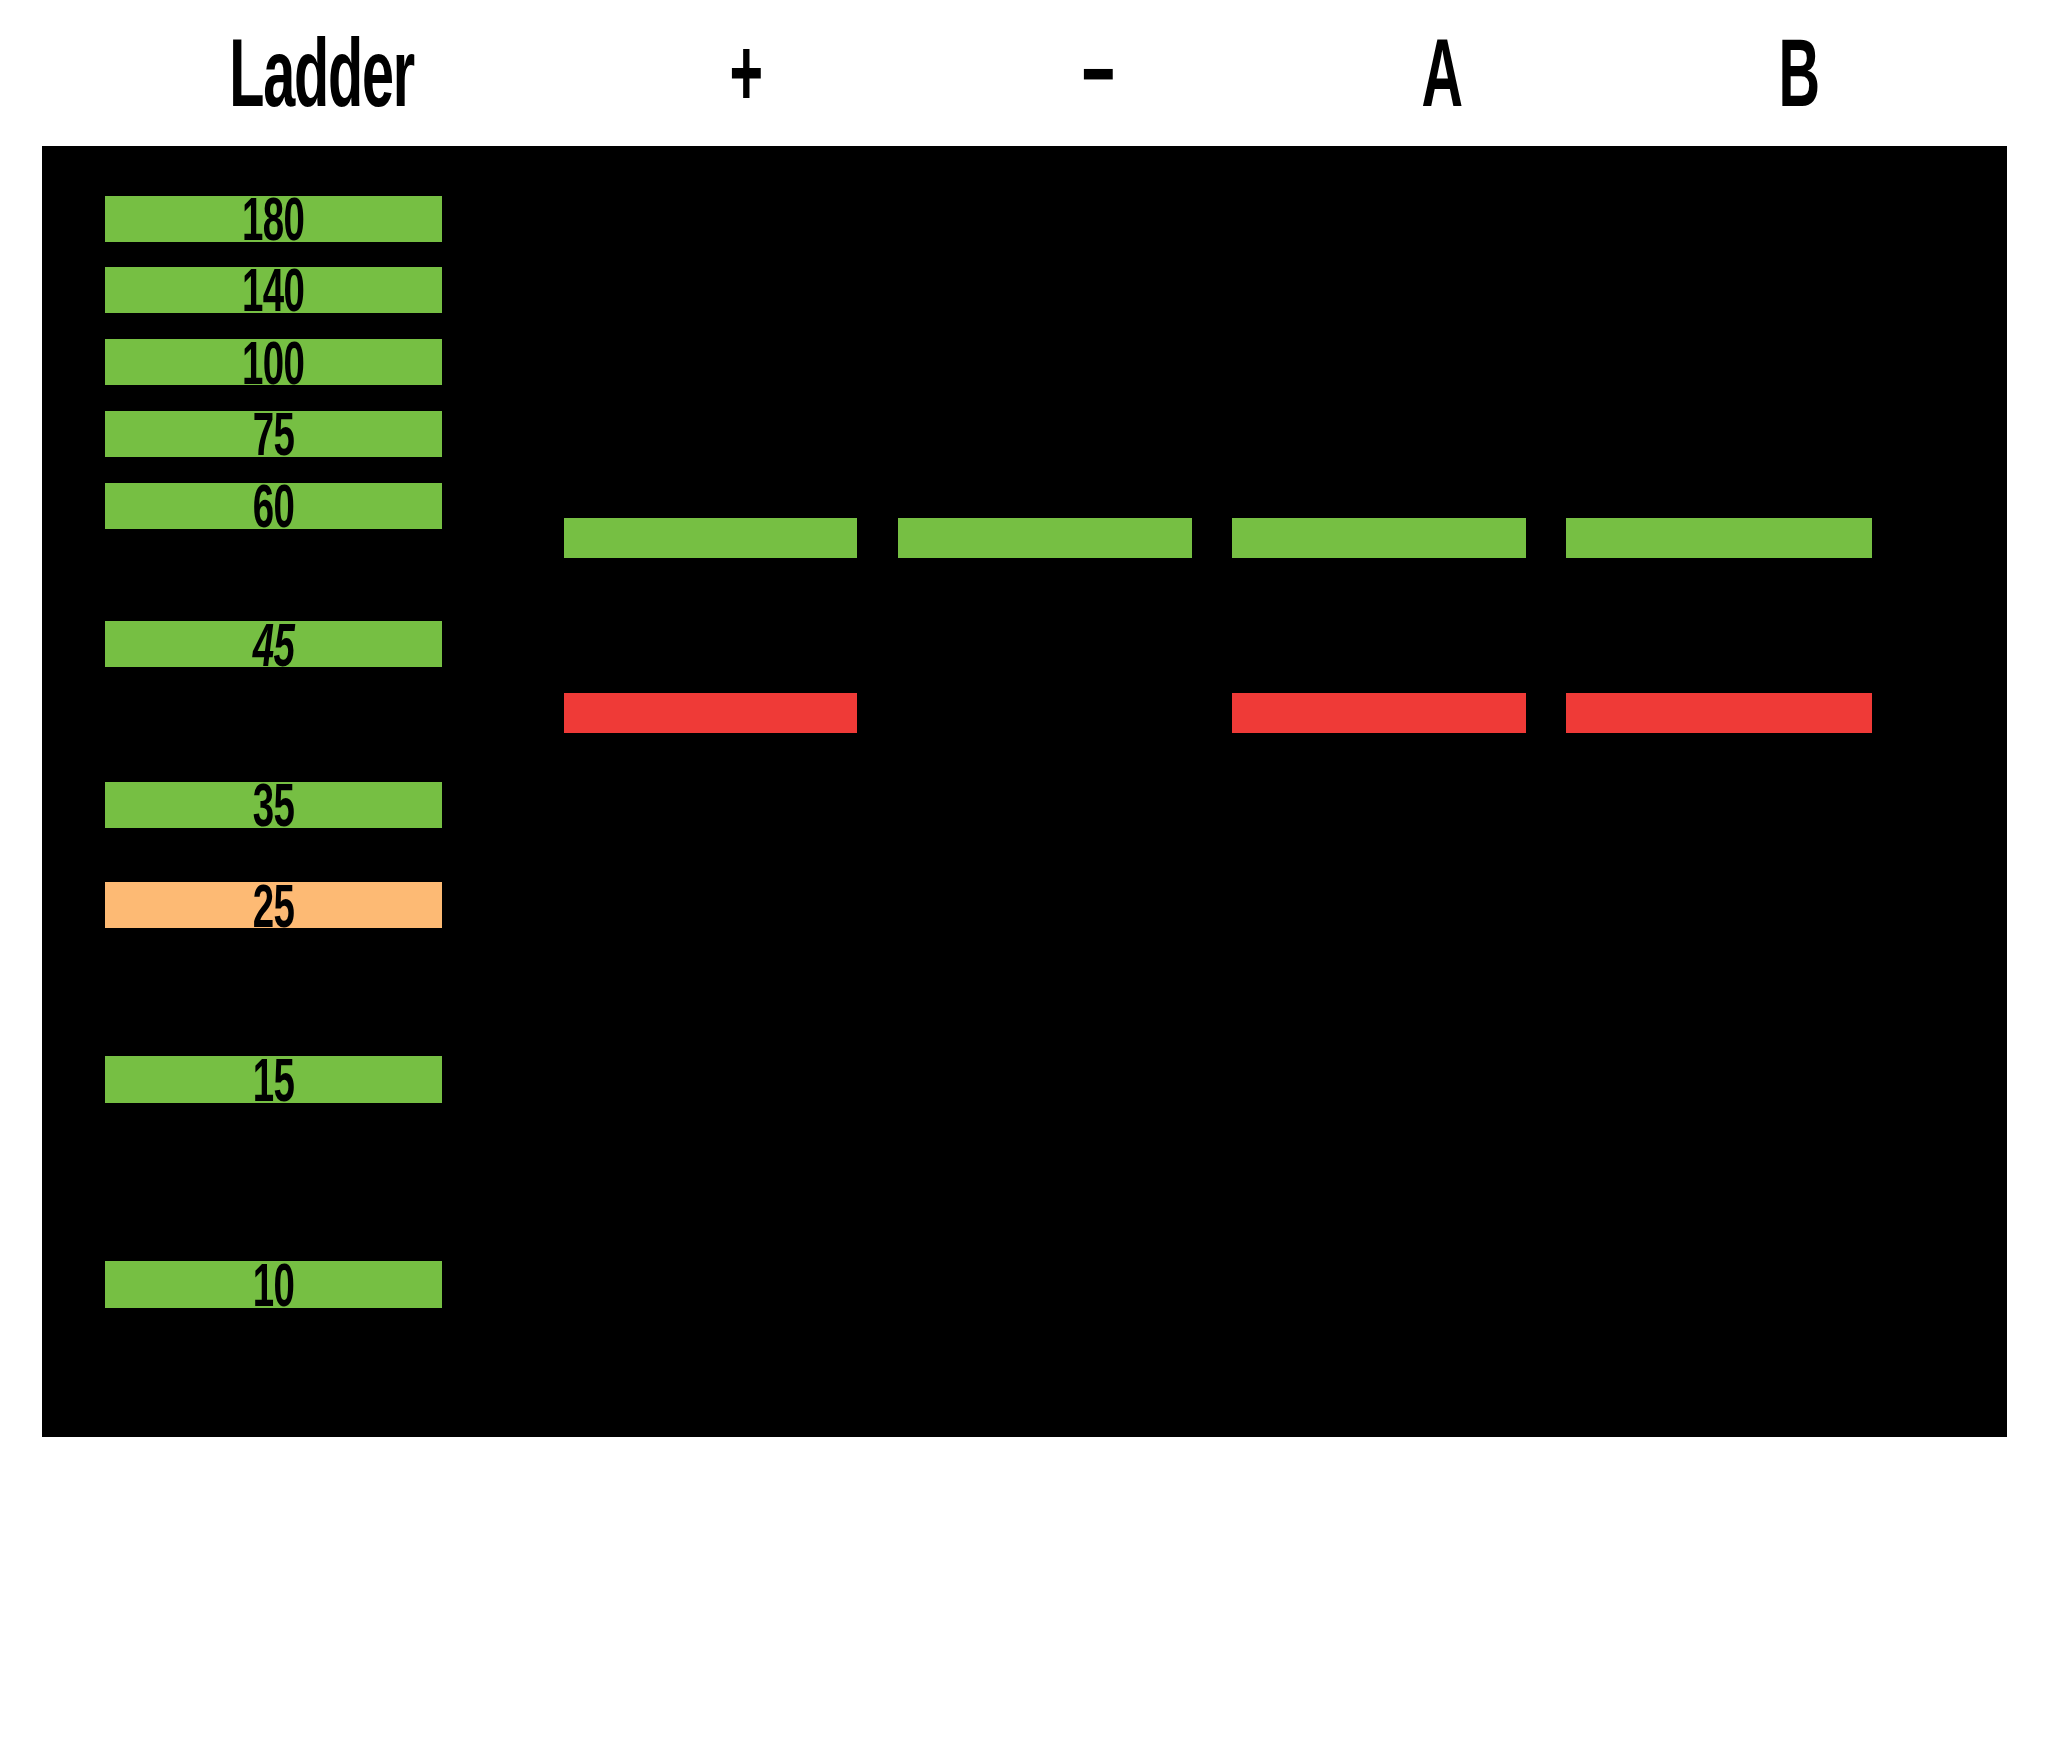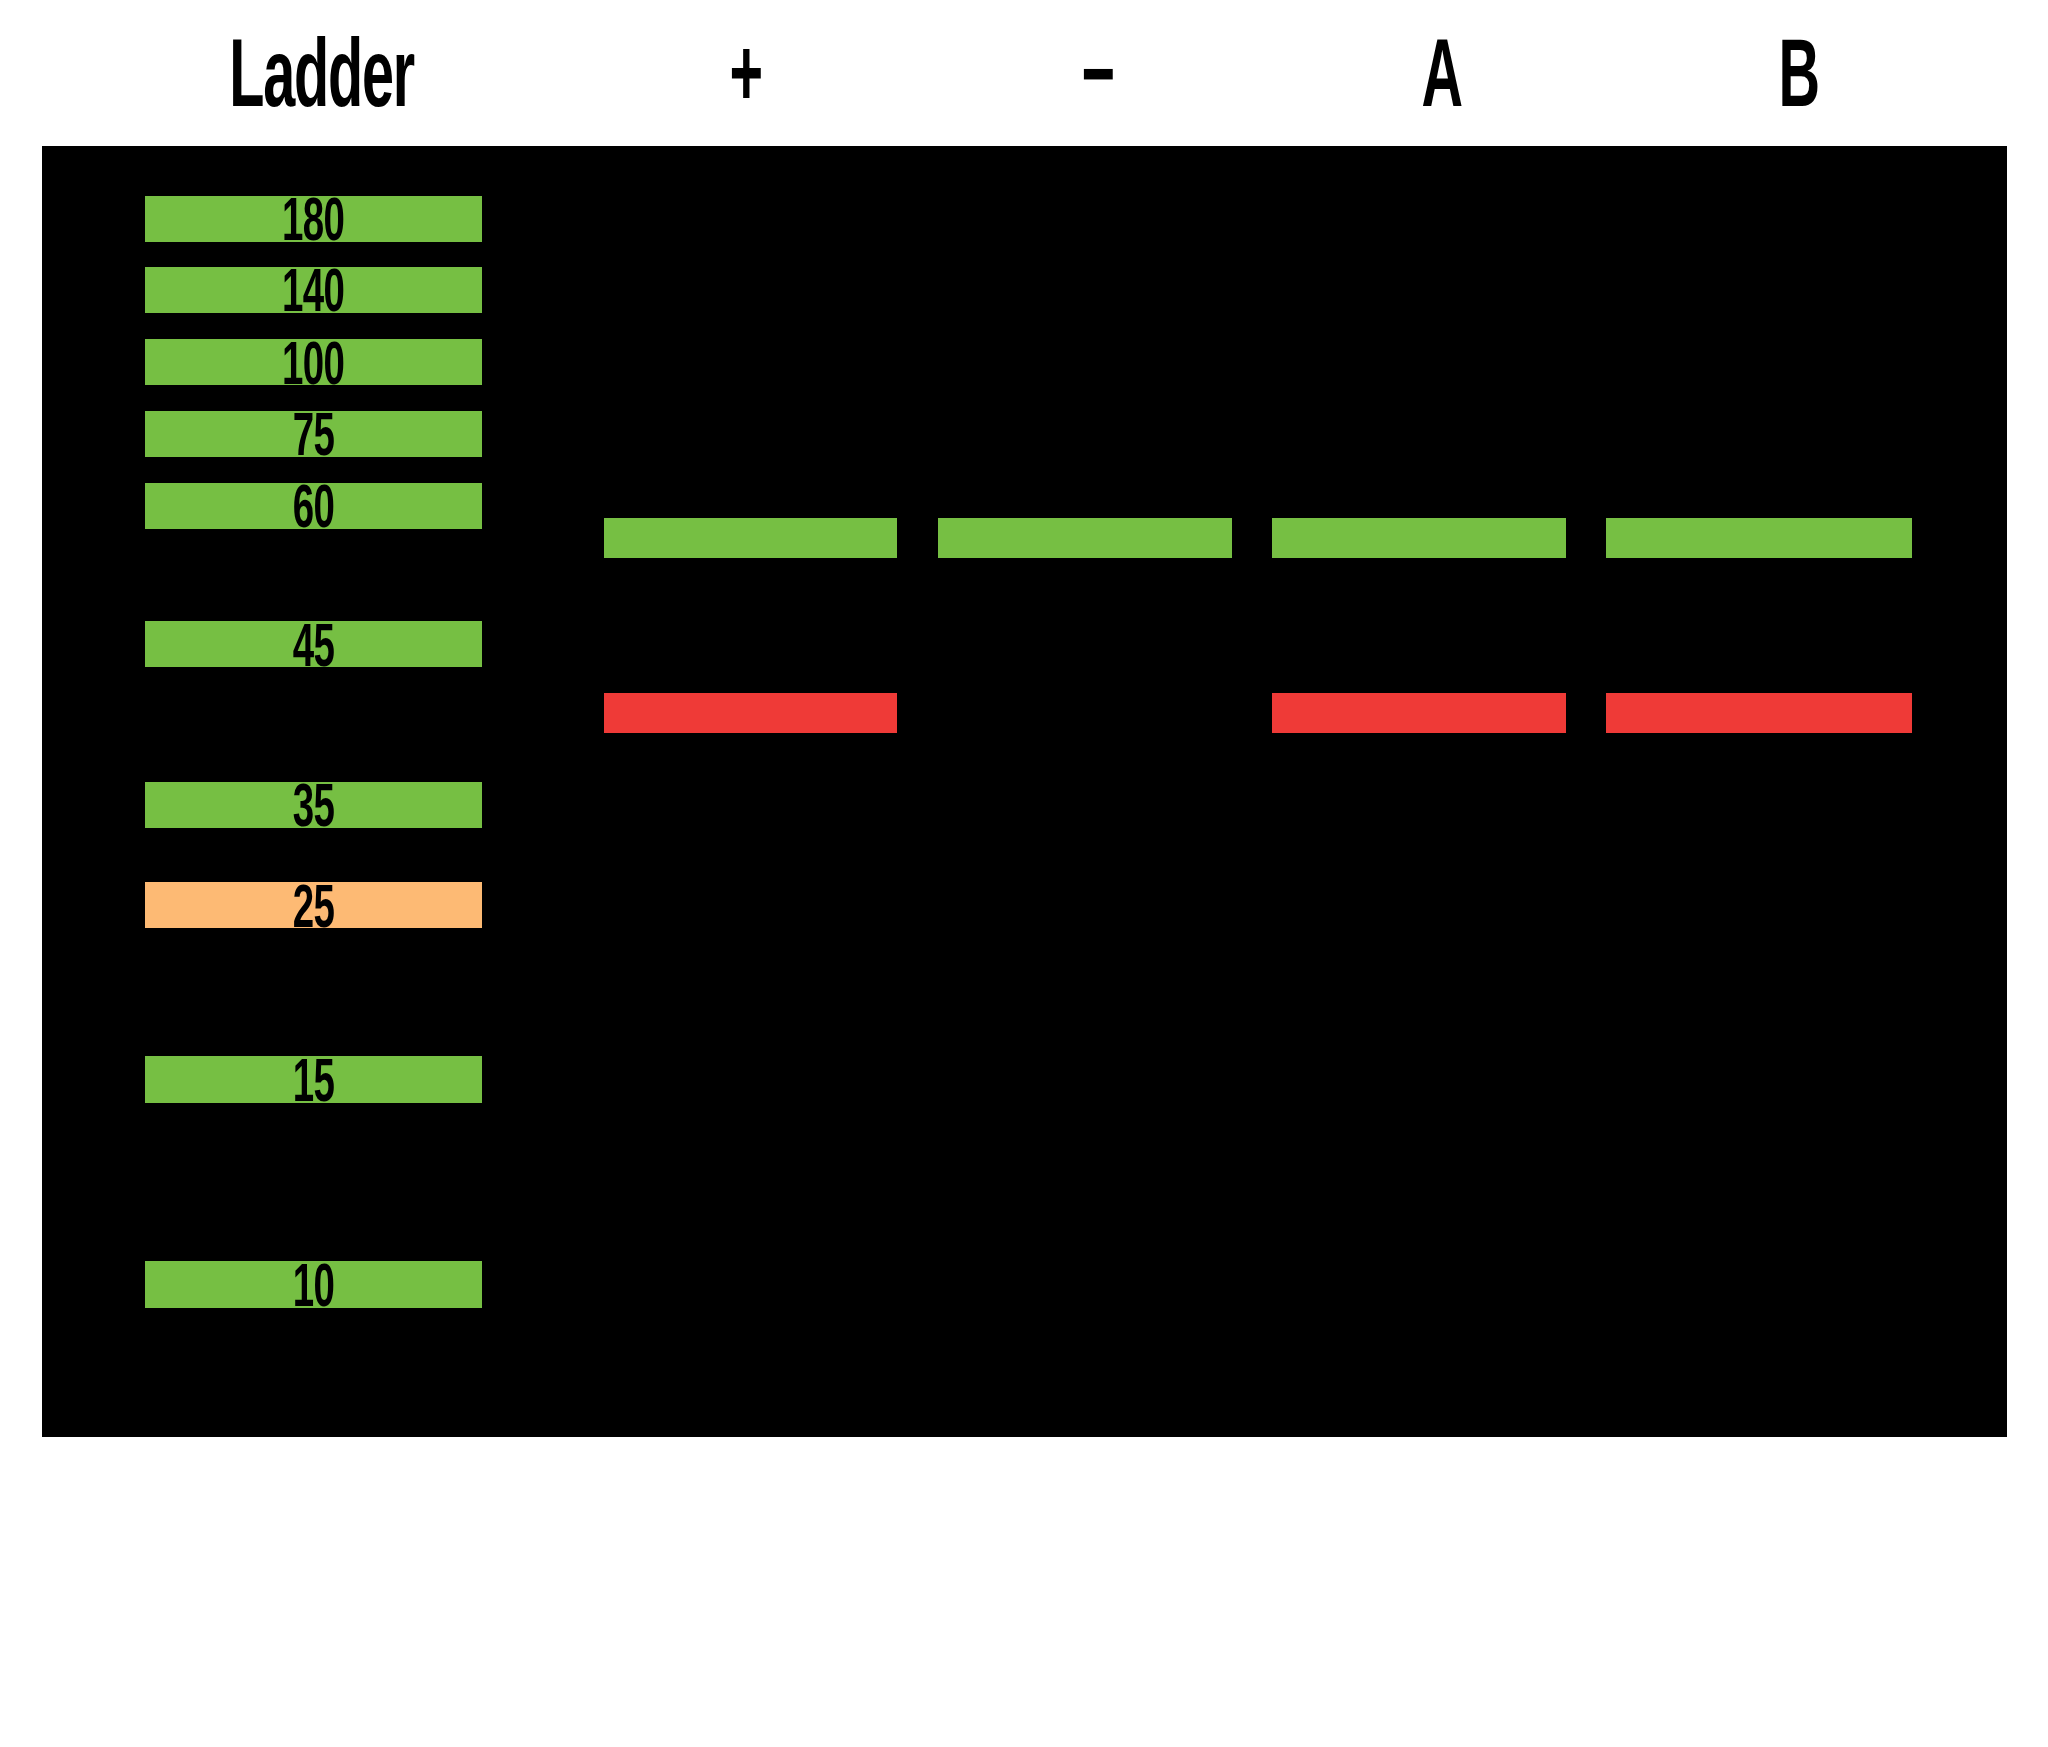--- a/index.html
+++ b/index.html
@@ -52,21 +52,20 @@
     top: 146px;
     width: 1965px;
     height: 1589px;
     background: #000000;
   }
 
   
   .band {
     position: absolute;
     background: #76bf43;
-    margin-left: 40px;
   }
   .band.red {
     background: #ef3a37;
   }
   .band-label {
     position: absolute;
     left: 0;
     top: 0;
     width: 100%;
     height: 100%;
@@ -121,21 +120,21 @@
         <div class="band" style="left: 3.2%; width: 17.15%; top: 16.65%; height: 2.9%; background: rgb(118, 191, 67);">
           <div class="band-label">
             <span>75</span>
           </div>
         </div>
         <div class="band" style="left: 3.2%; width: 17.15%; top: 21.18%; height: 2.9%; background: rgb(118, 191, 67); text-align: center;">
           <div class="band-label">
             <span>60</span>
           </div>
         </div>
-        <div class="band" style="left: 3.2%; width: 17.15%; top: 29.9%; height: 2.9%; background: rgb(118, 191, 67);">
+        <div class="band" style="left: 3.2%; width: 17.15%; top: 29.9%; height: 2.9%; background: rgb(118, 191, 67); font-style: italic;">
           <div class="band-label">
             <span>45</span>
           </div>
         </div>
         <div class="band" style="left: 3.2%; width: 17.15%; top: 40%; height: 2.9%; background: rgb(118, 191, 67);">
           <div class="band-label">
             <span>35</span>
           </div>
         </div>
         <div class="band" style="left: 3.2%; width: 17.15%; top: 46.32%; height: 2.9%; background: #fdba74;">

